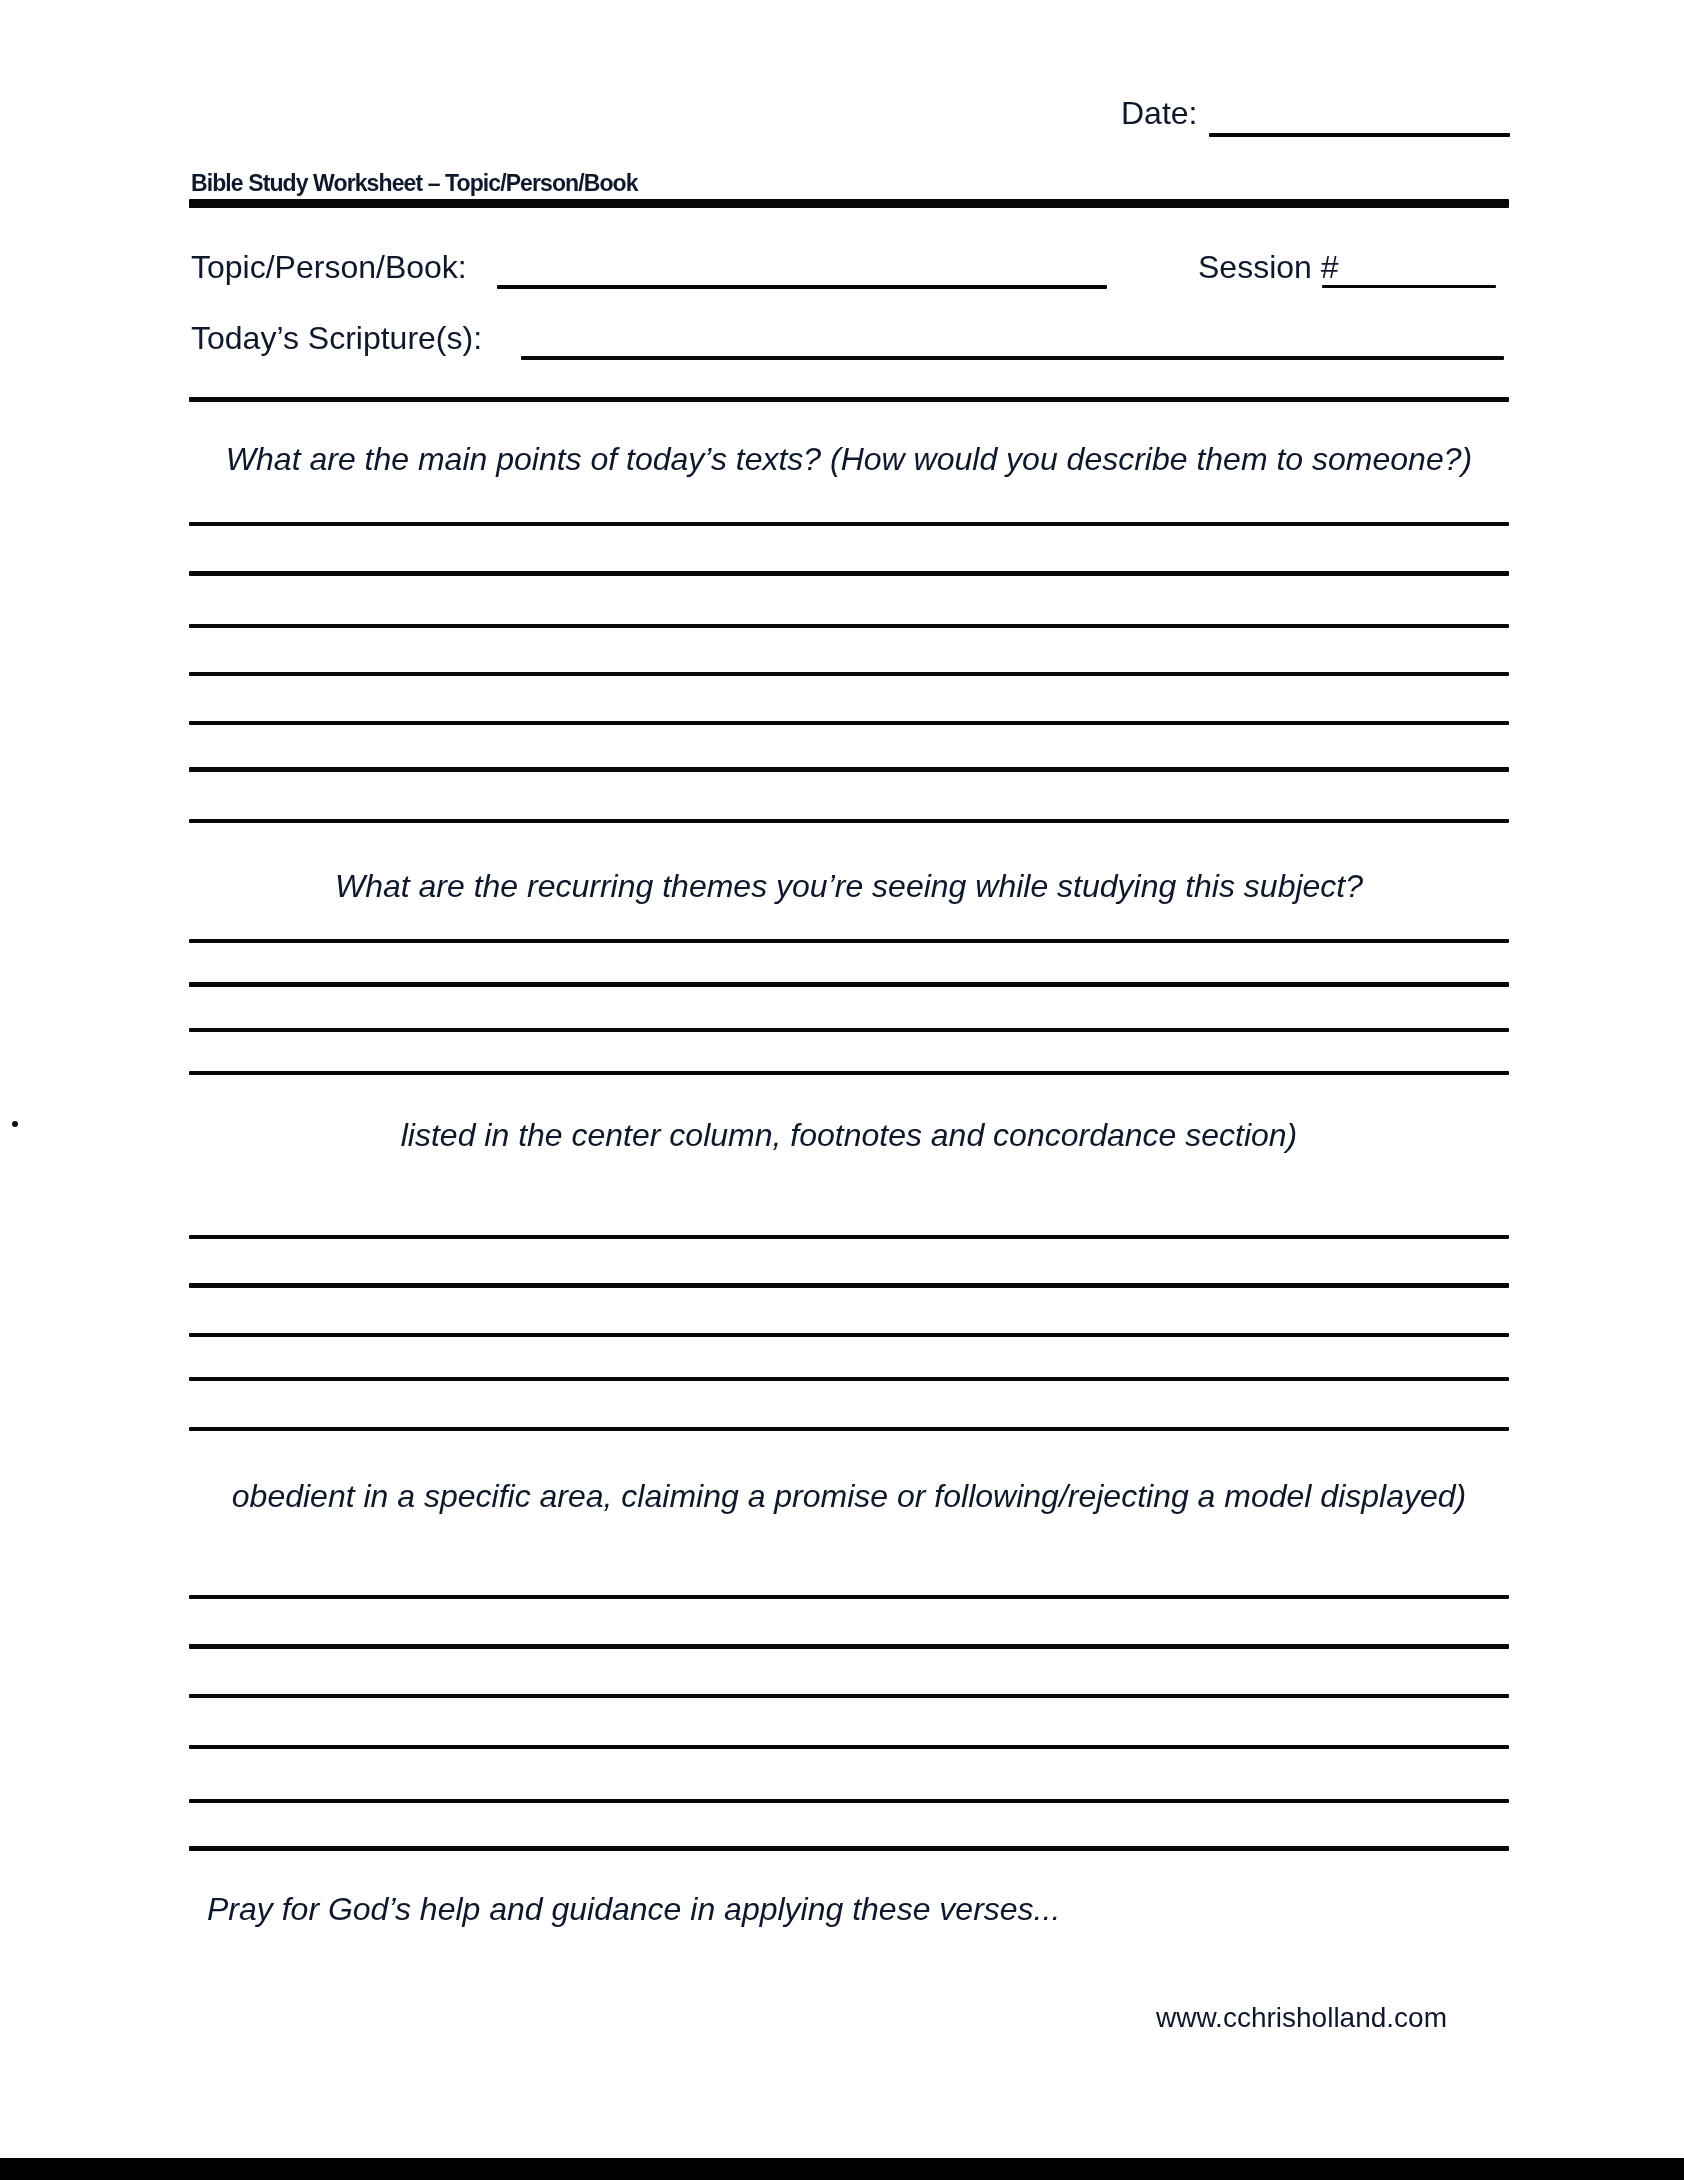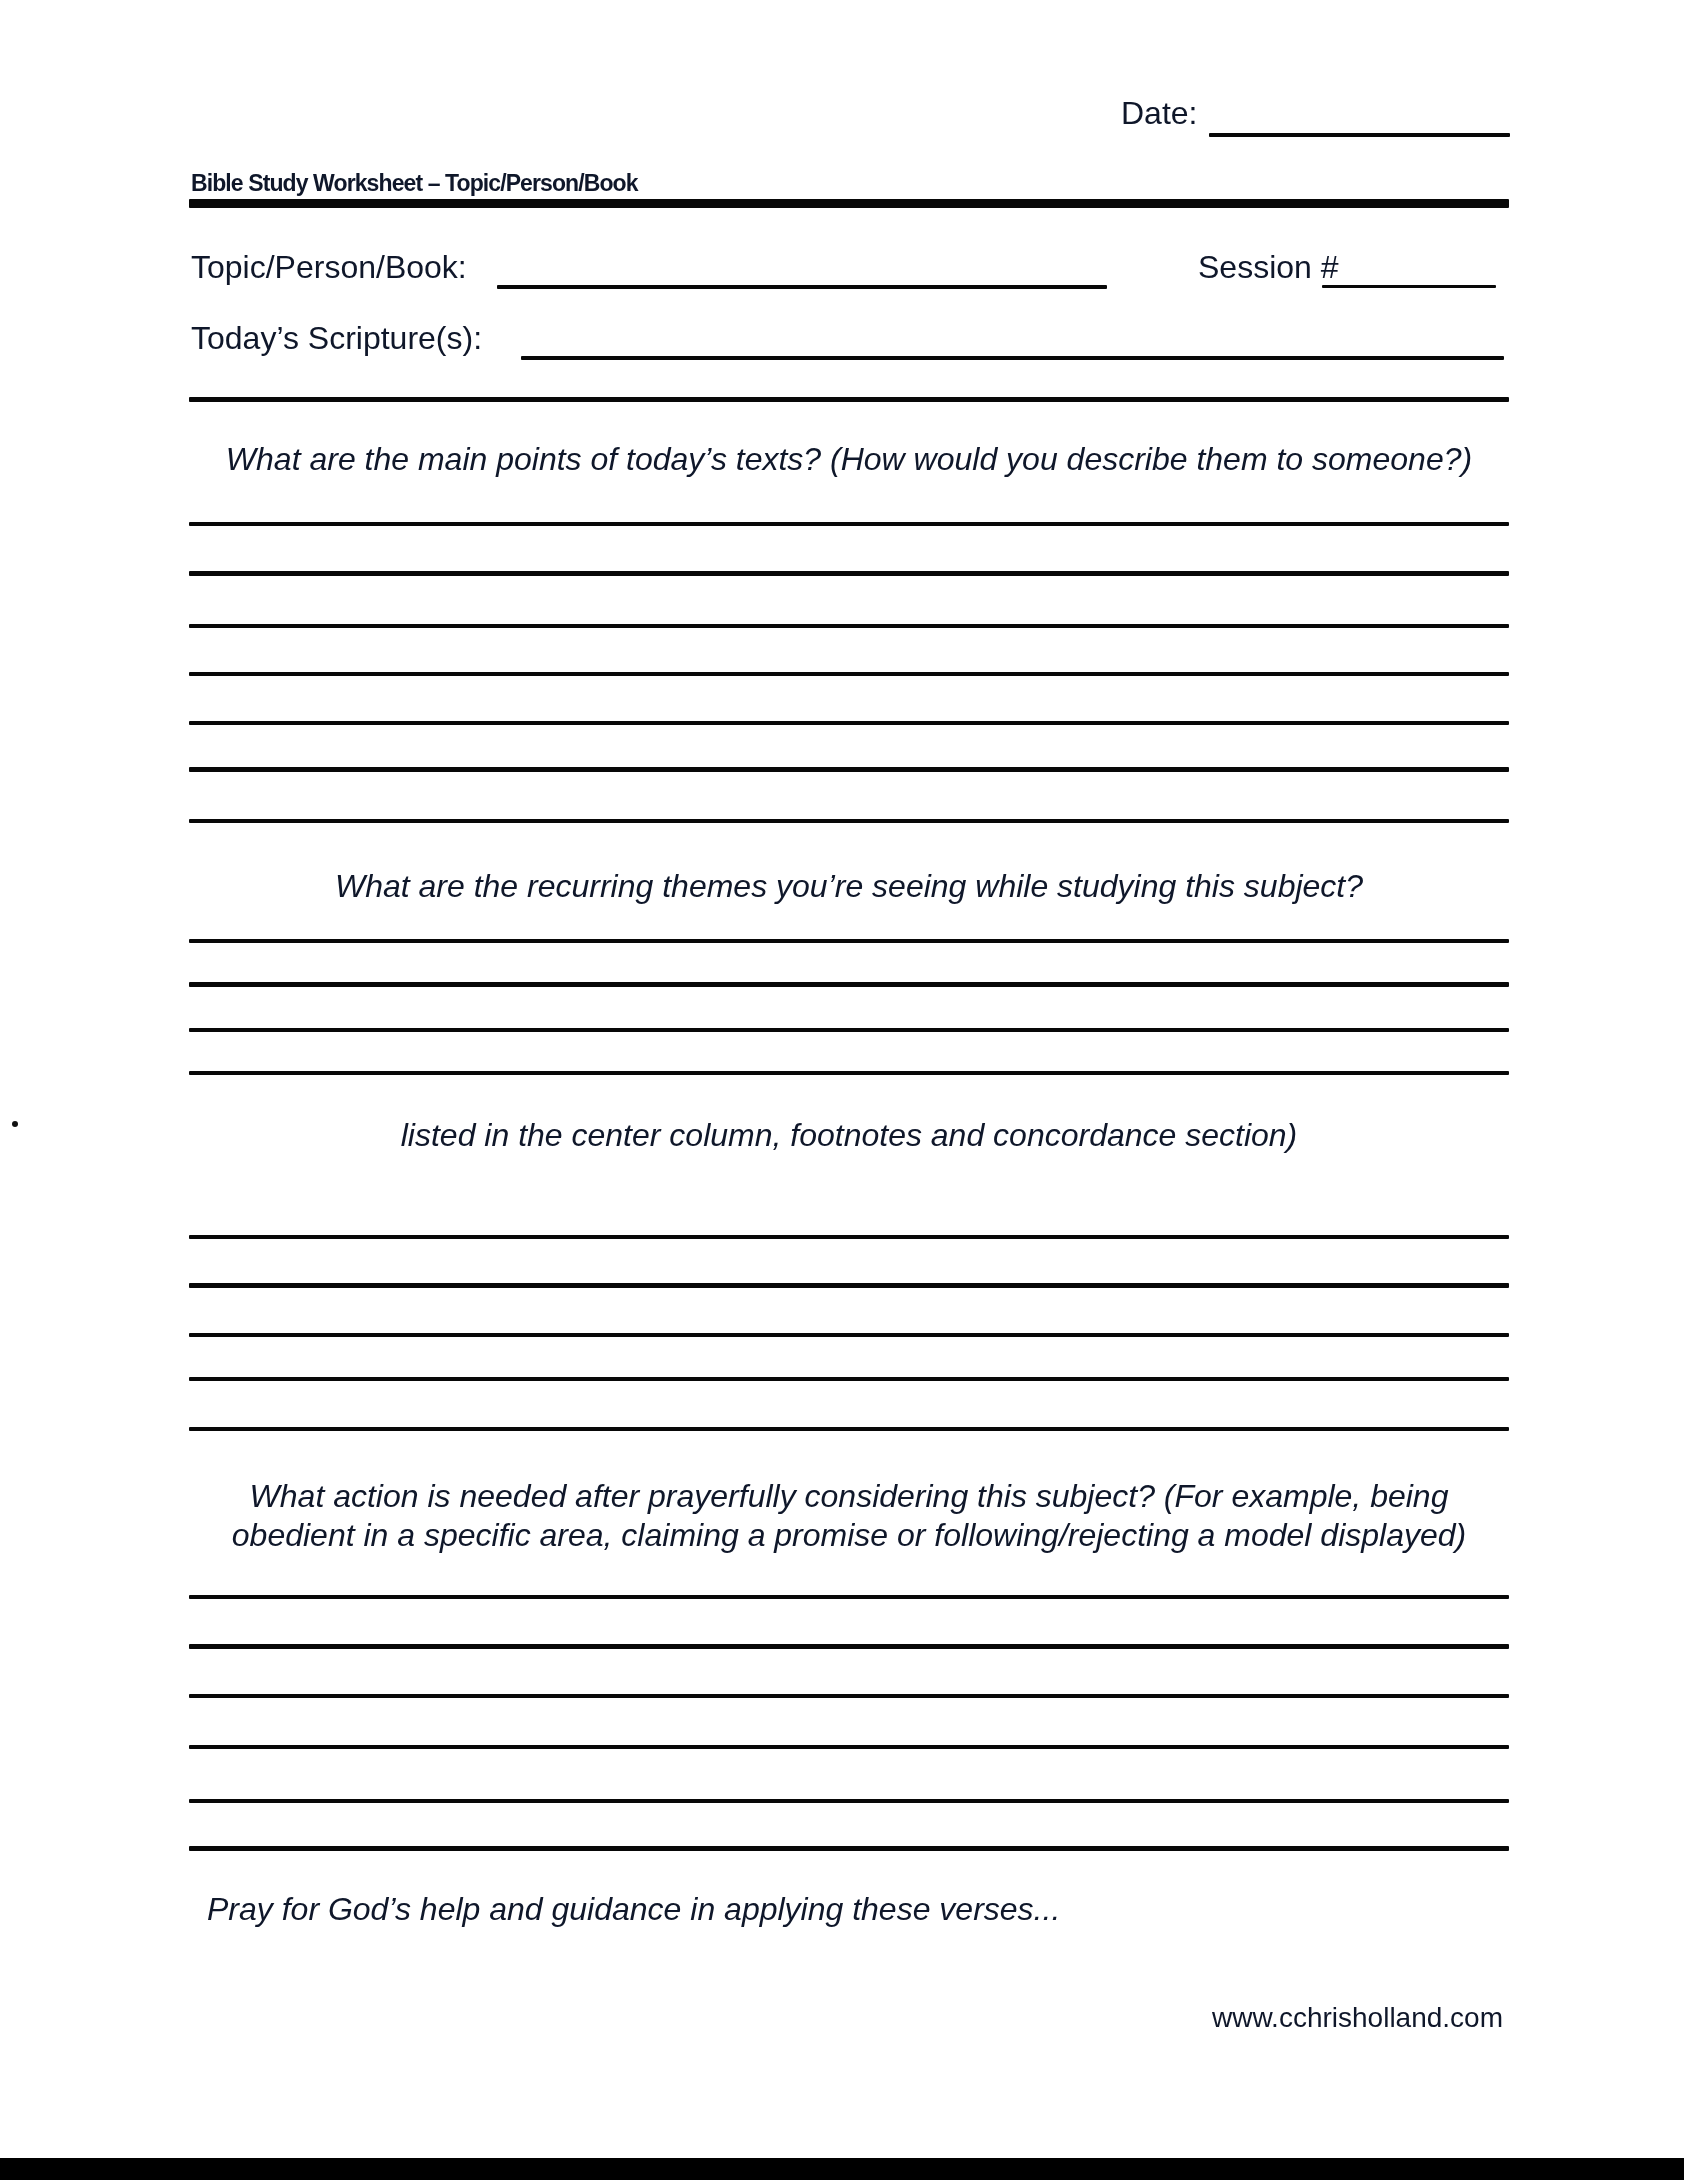--- a/index.html
+++ b/index.html
@@ -139,34 +139,33 @@
 
   <div class="line-group" style="top:1235px;">
     <div class="answer-line" style="margin-bottom:44px;"></div>
     <div class="answer-line" style="margin-bottom:45px;"></div>
     <div class="answer-line" style="margin-bottom:40px;"></div>
     <div class="answer-line" style="margin-bottom:46px;"></div>
     <div class="answer-line"></div>
   </div>
 
   <div class="abs question" style="top:1477px;">
-    <div>What action is needed after prayerfully considering this subject? (For example, being</div>
     <div>obedient in a specific area, claiming a promise or following/rejecting a model displayed)</div>
   </div>
 
   <div class="line-group" style="top:1595px;">
     <div class="answer-line" style="margin-bottom:45px;"></div>
     <div class="answer-line" style="margin-bottom:45px;"></div>
     <div class="answer-line" style="margin-bottom:47px;"></div>
     <div class="answer-line" style="margin-bottom:50px;"></div>
     <div class="answer-line" style="margin-bottom:43px;"></div>
     <div class="answer-line"></div>
   </div>
 
   <div class="abs prayer" style="top:1891px;">Pray for God’s help and guidance in applying these verses...</div>
 
-  <div class="abs site-url" style="left:1212px; top:2002px;">www.cchrisholland.com</div>
+  <div class="abs site-url" style="left:1156px; top:2002px;">www.cchrisholland.com</div>
 
   <div class="speck"></div>
   <div class="bottom-bar"></div>
 
 </div>
 
 
 </body></html>

